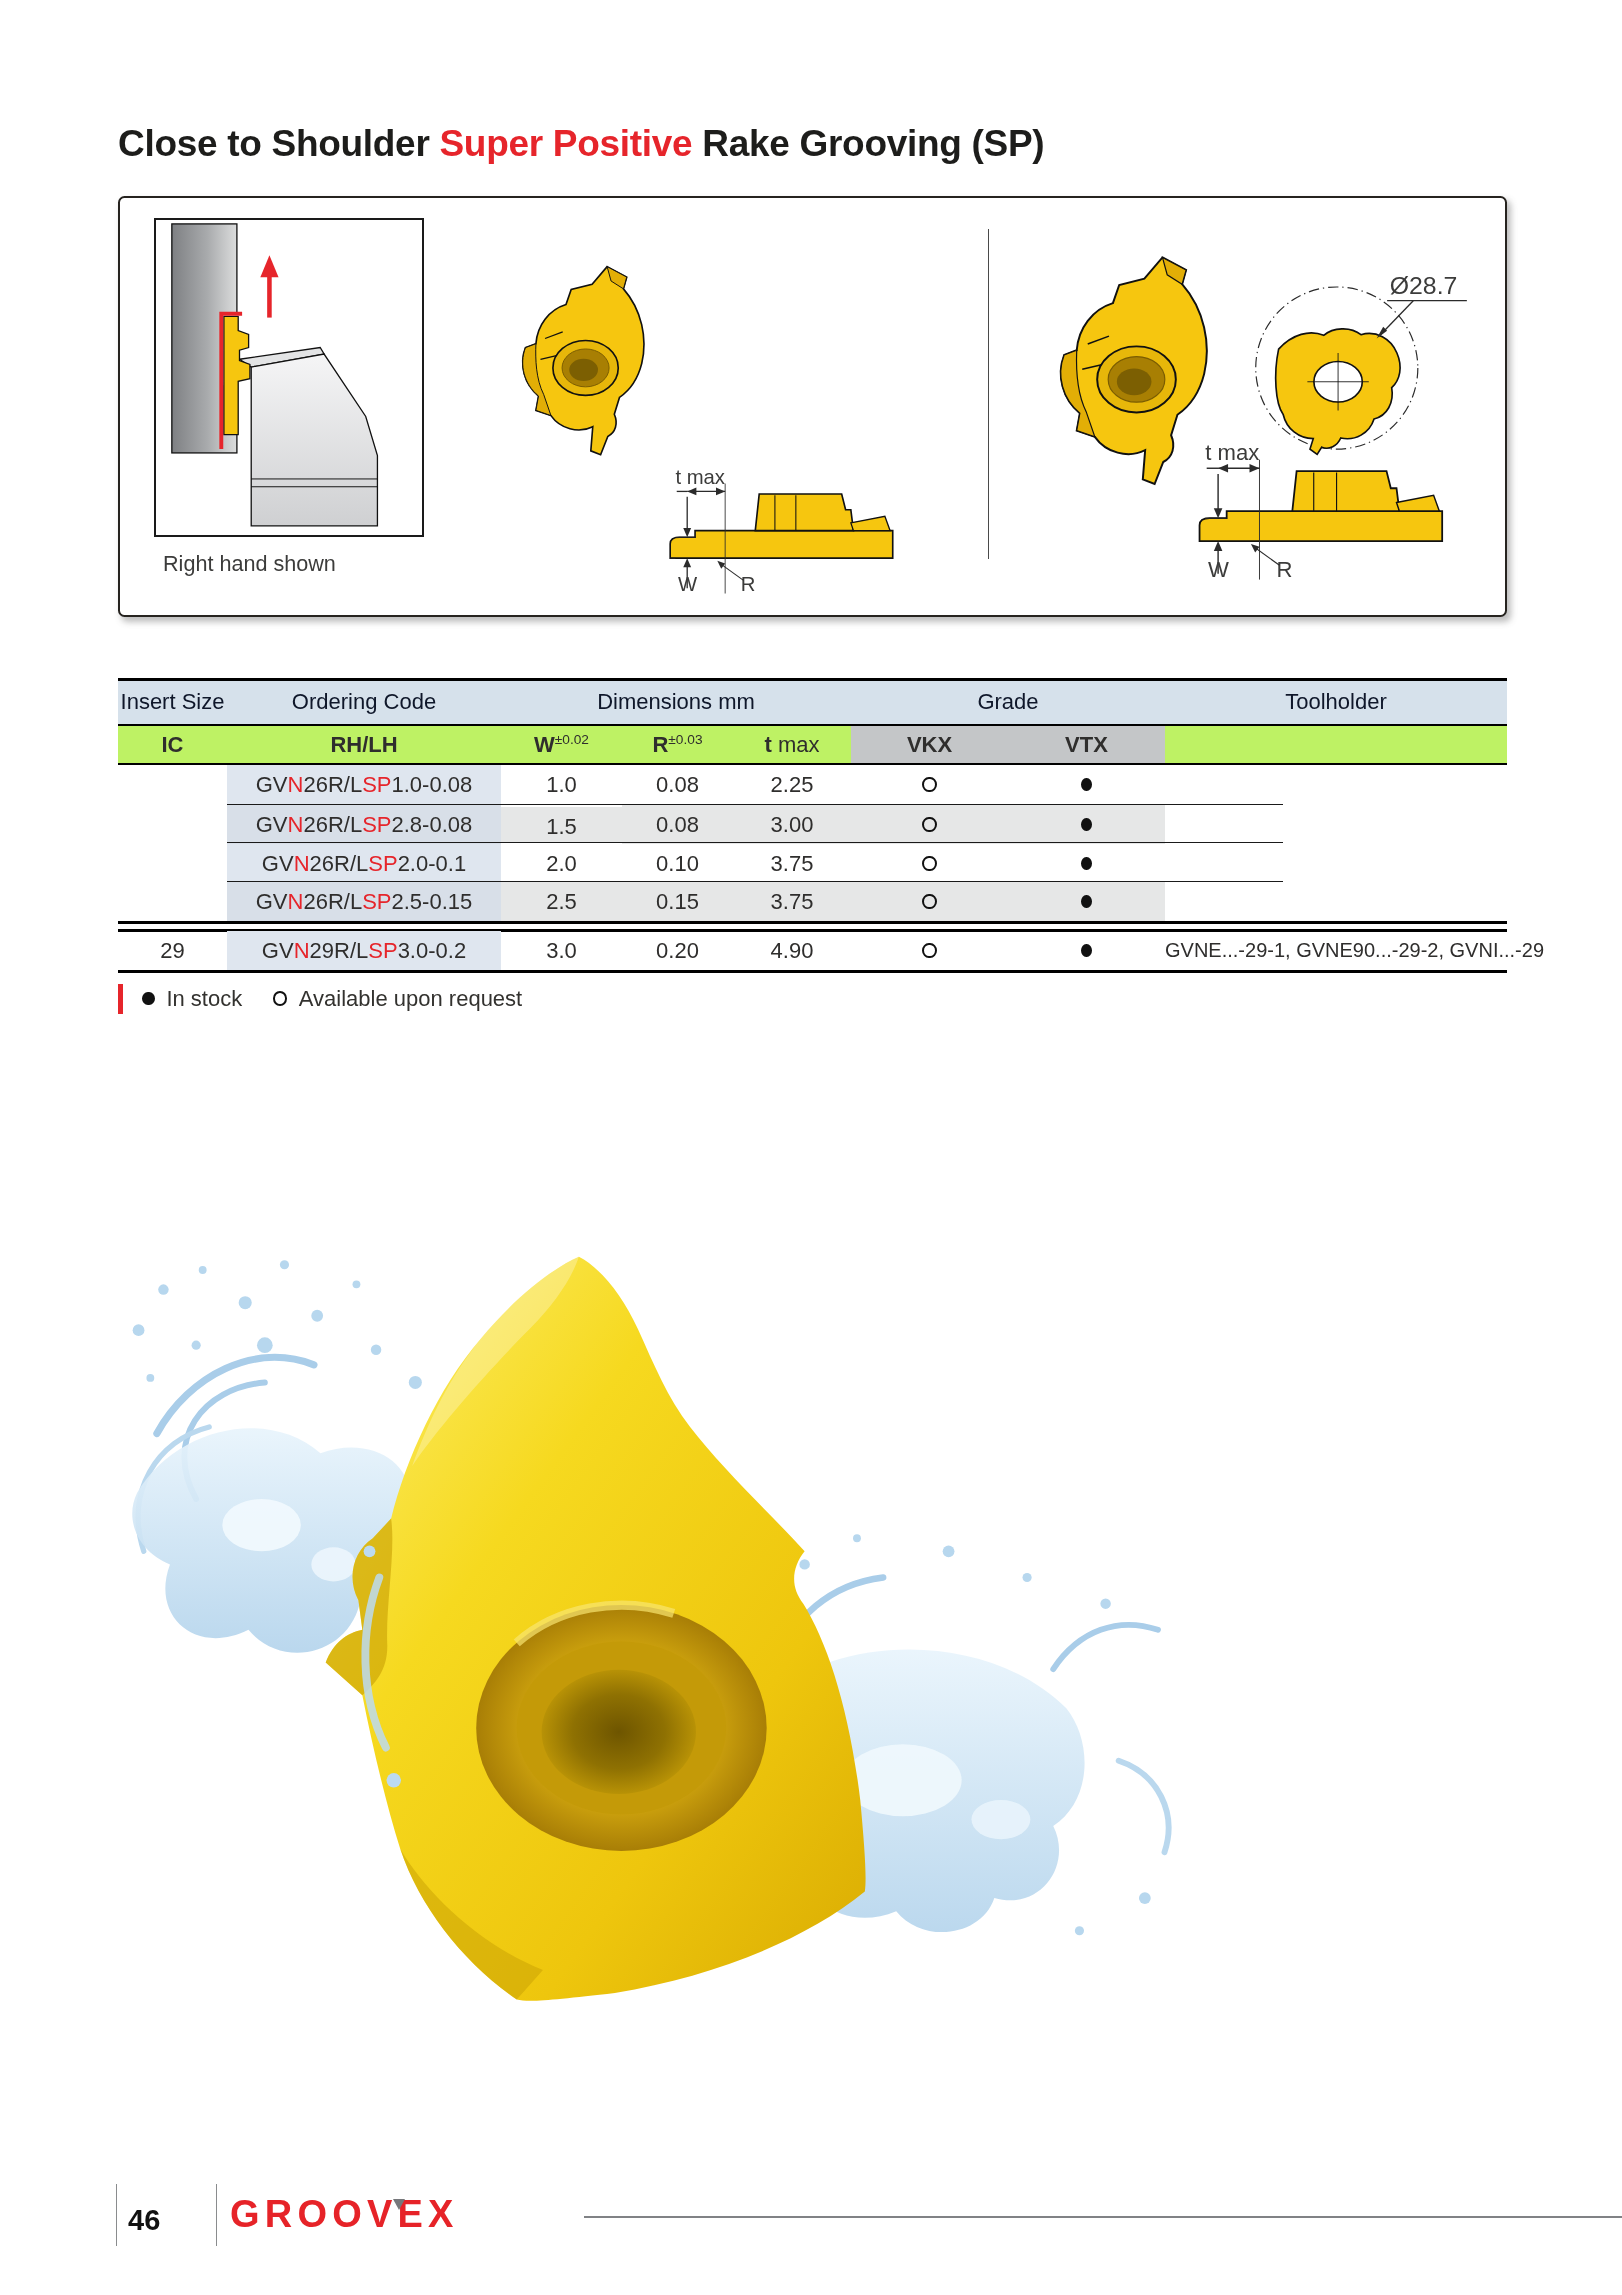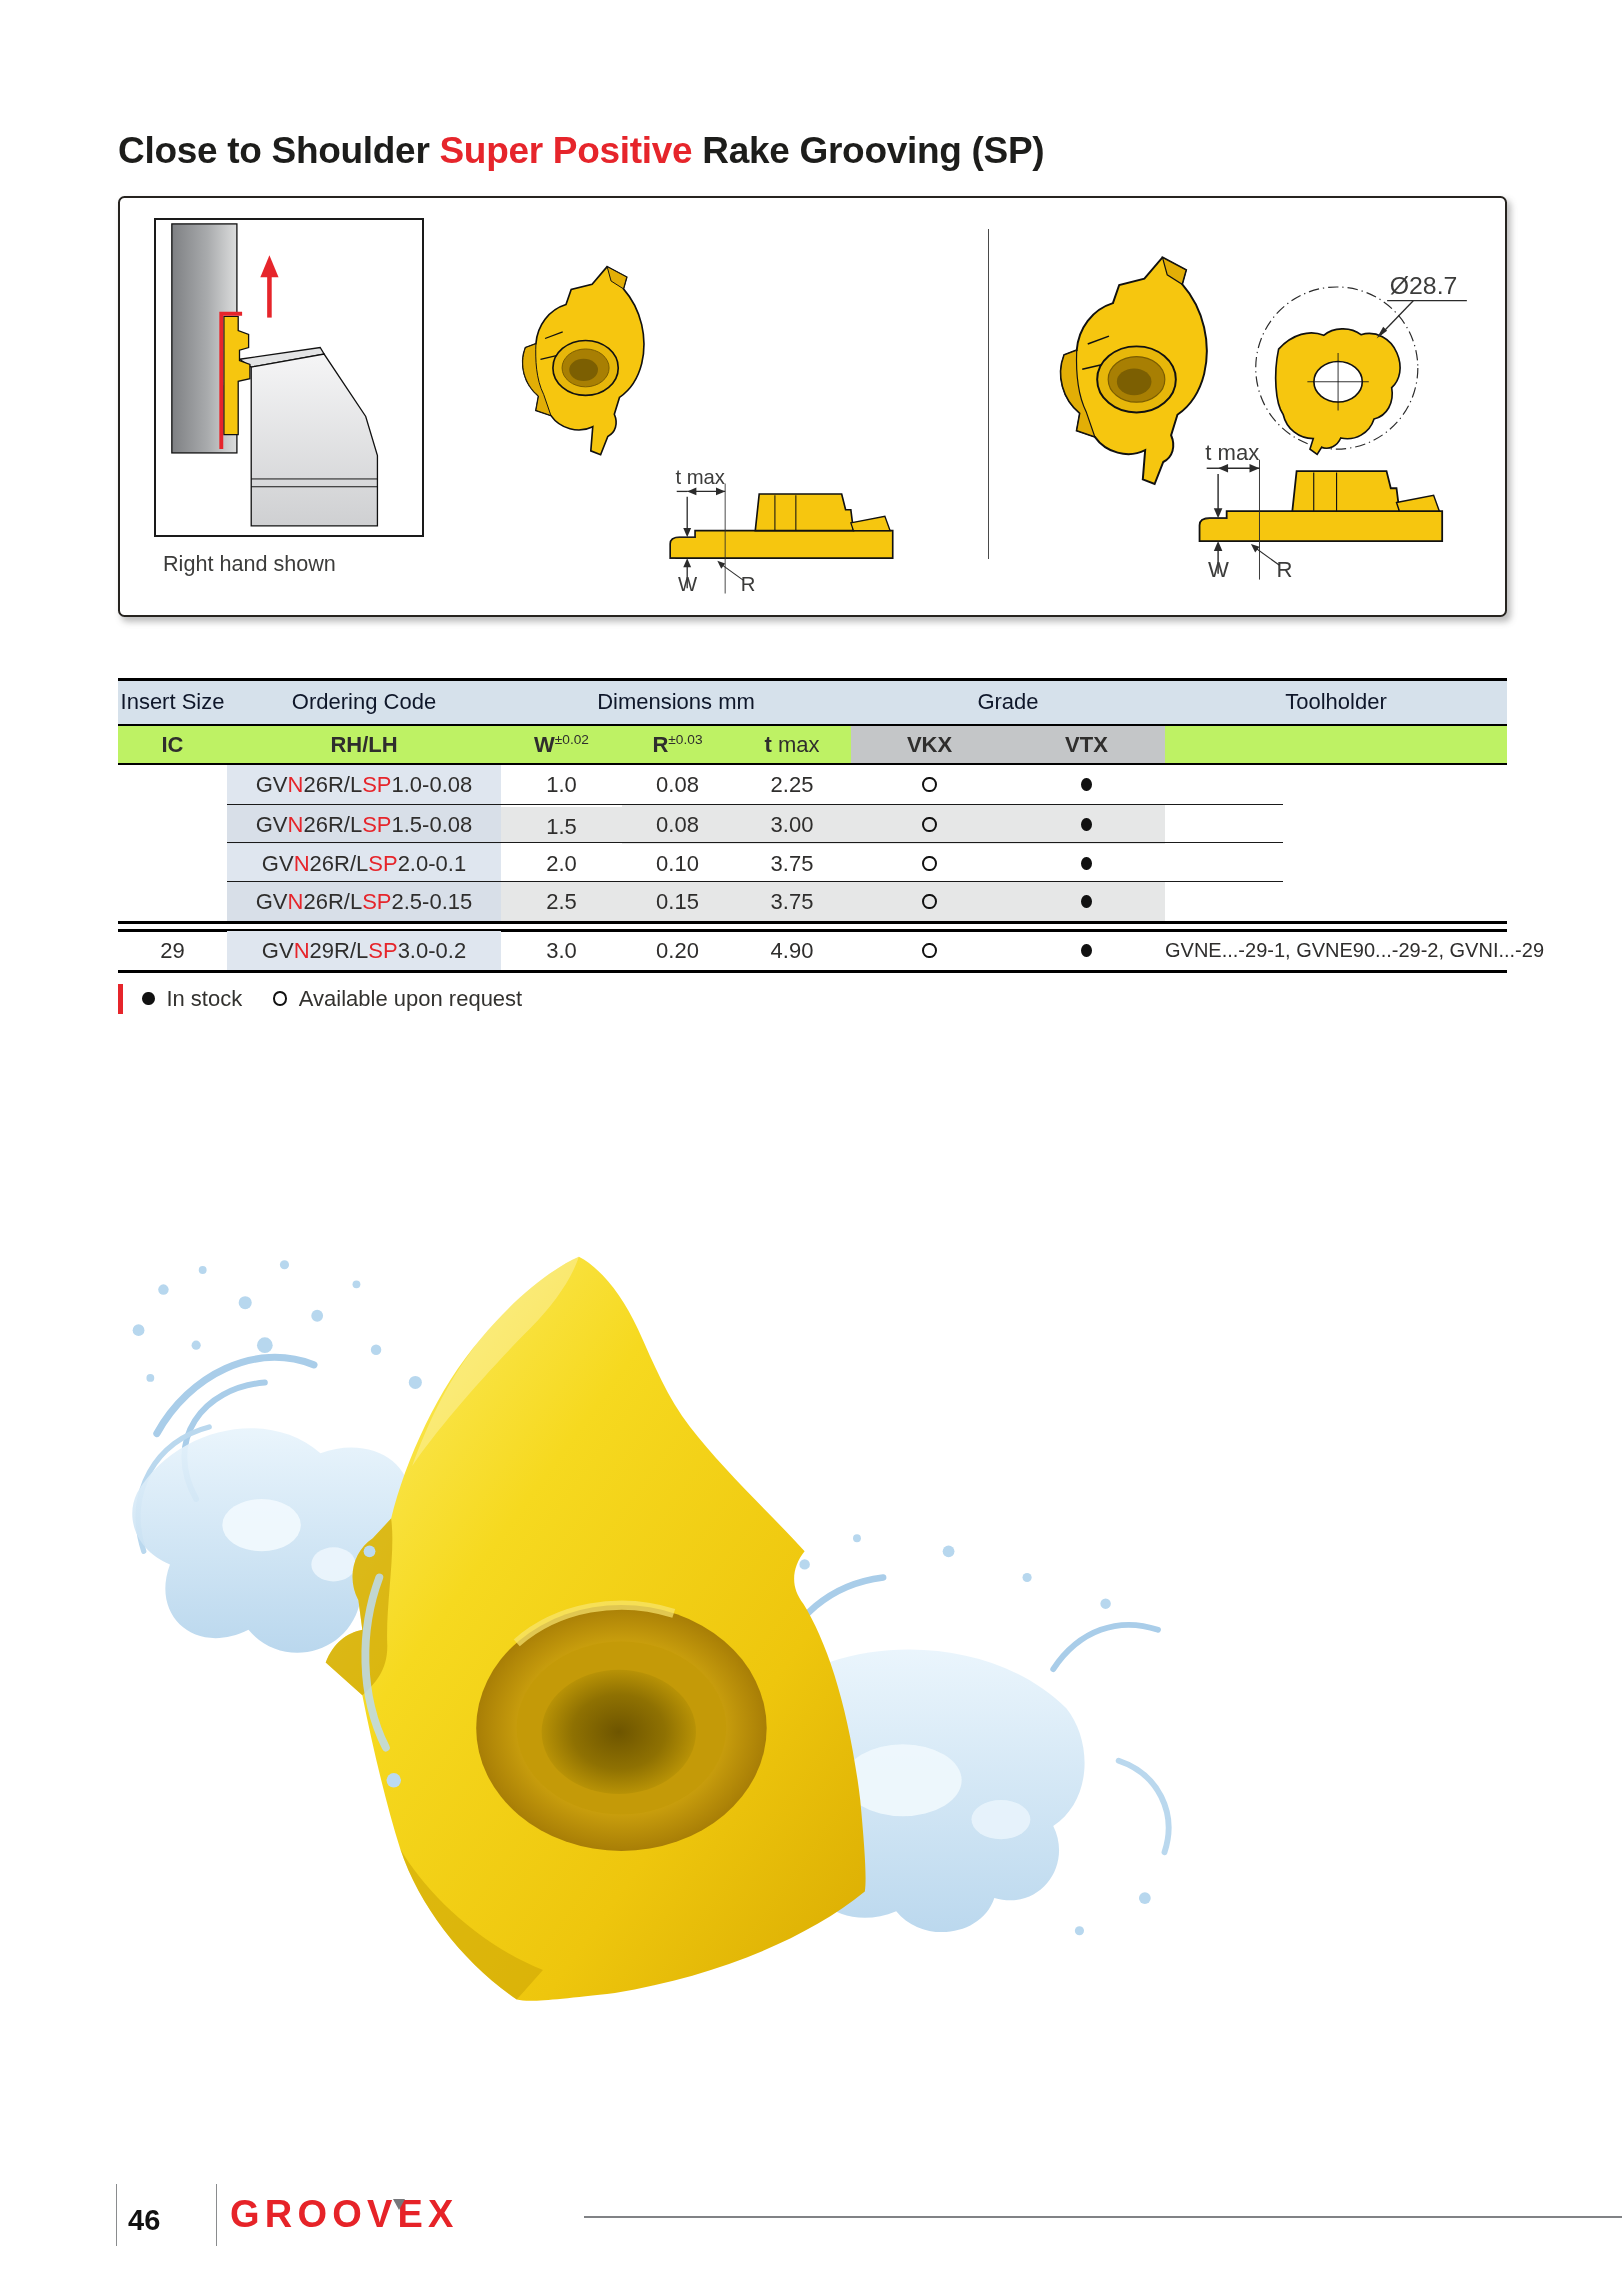--- a/index.html
+++ b/index.html
@@ -1,21 +1,21 @@
 <!DOCTYPE html>
 <html style="font-size:10.5px"><head>
 <meta charset="utf-8">
 <style>
   html,body{margin:0;padding:0;background:#ffffff;}
   .page{position:relative;width:1623px;height:2295px;background:#ffffff;overflow:hidden;
         font-family:"Liberation Sans","DejaVu Sans",sans-serif;color:#1d1d1b;}
   .abs{position:absolute;}
 
   
-  .title{left:118px;top:130px;font-size:37px;font-weight:800;letter-spacing:-0.3px;white-space:nowrap;}
+  .title{left:118px;top:123px;font-size:37px;font-weight:800;letter-spacing:-0.3px;white-space:nowrap;}
   .title .red{color:#e6252b;}
 
   
   .panel{left:118px;top:196px;width:1385px;height:417px;border:2px solid #26231f;border-radius:6.5px;
          background:#ffffff;box-shadow:3.9px 4.6px 5.9px rgba(110,110,110,.45);}
   .appbox{left:34px;top:19.6px;width:266px;height:315px;border:2px solid #1a1a1a;background:#fff;}
   .rhs-label{left:43px;top:353px;font-size:21.6px;font-weight:400;color:#3c3c3b;}
   .divider{left:868px;top:31px;width:1.3px;height:330px;background:#4a4a4a;}
   svg text{font-family:"Liberation Sans","DejaVu Sans",sans-serif;}
 
@@ -238,21 +238,21 @@
     </div>
     <div class="sepline" style="top:126px;"></div>
 
     <div class="row drow" style="top:127px;">
       <div class="cell"></div>
       <div class="code-cell bg-blue2">
           <span>GV</span>
           <span class="red">N</span>
           <span>26R/L</span>
           <span class="red">SP</span>
-          <span>1.5-0.08</span>
+          <span>2.8-0.08</span>
         </div>
       <div class="cell bg-gray" style="height:36px;line-height:39px;">1.5</div>
       <div class="cell bg-gray" style="height:39px;line-height:39px;">0.08</div>
       <div class="cell bg-gray" style="height:39px;line-height:39px;">3.00</div>
       <div class="cell bg-gray" style="height:39px;display:flex;align-items:center;justify-content:center;">
           <div class="dot-open"></div>
         </div>
       <div class="cell bg-gray" style="height:39px;display:flex;align-items:center;justify-content:center;">
           <div class="dot-fill"></div>
         </div>

